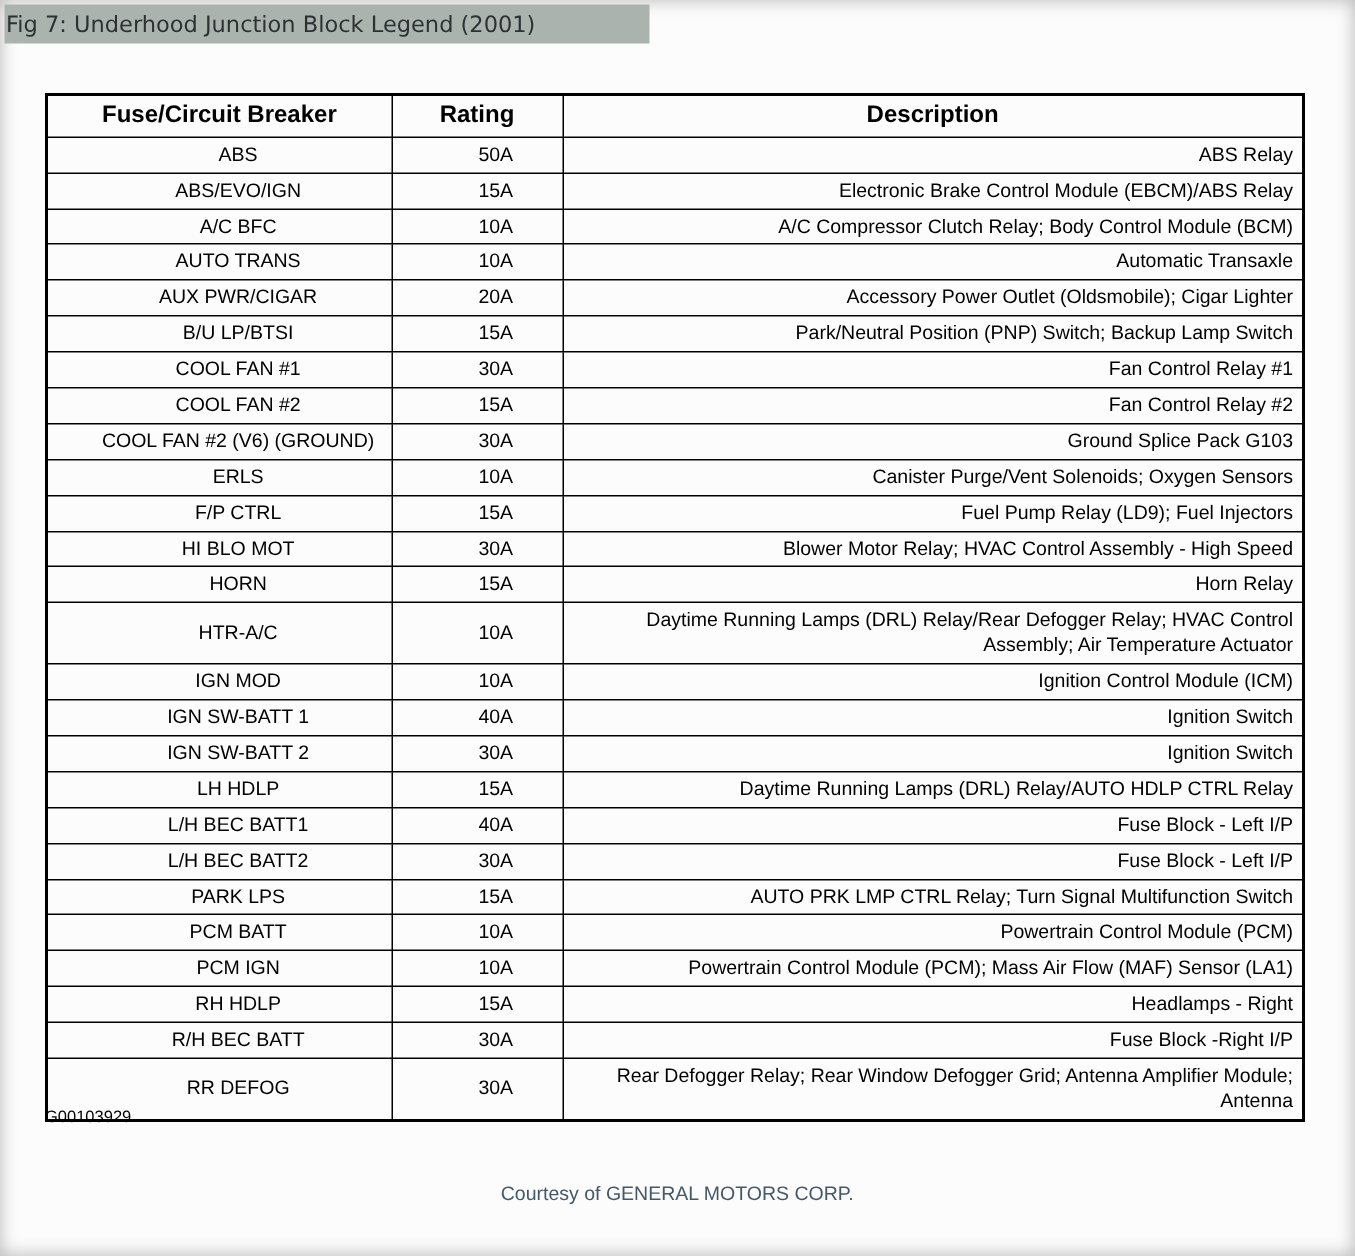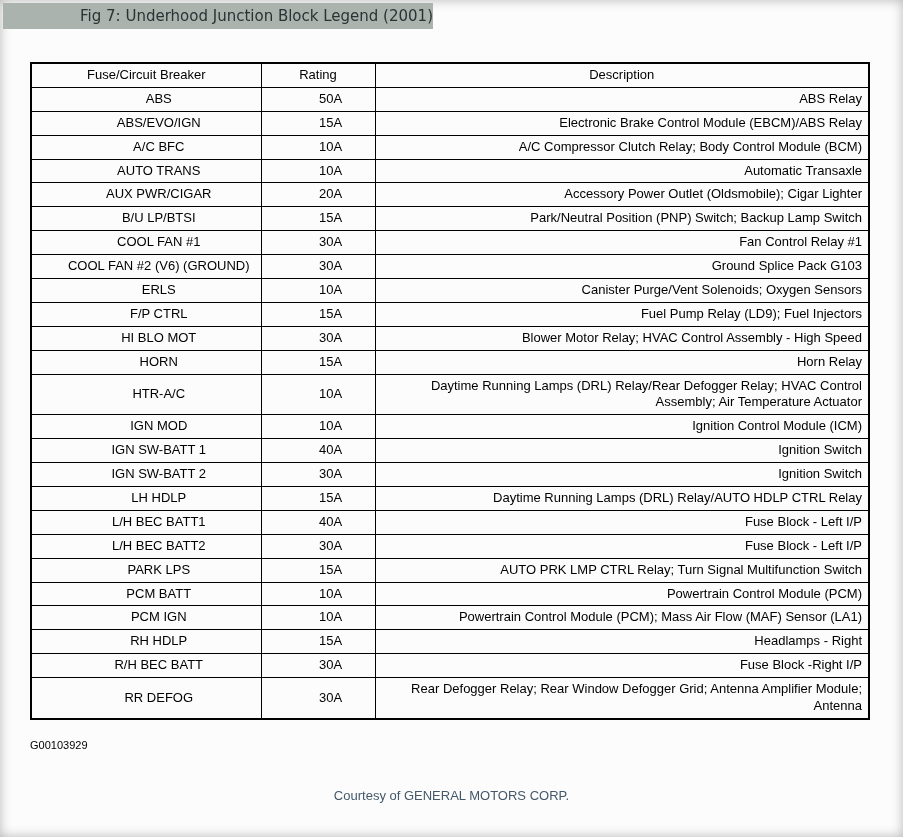--- a/index.html
+++ b/index.html
@@ -19,47 +19,46 @@
     position: absolute;
     left: 3px;
     top: 3px;
     width: 430px;
     height: 26px;
     line-height: 26px;
     background: #aab3ad;
     color: #2d3134;
     font-family: "DejaVu Sans", sans-serif;
     font-size: 15px;
-    padding-left: 11px;
+    padding-left: 1px;
     box-sizing: border-box;
     white-space: nowrap;
-    text-align: right;
   }
   table.fuse-table {
     position: absolute;
     left: 30px;
     top: 62px;
     width: 838px;
     border-collapse: collapse;
     border: 2px solid #000;
     font-size: 13px;
     color: #000;
     table-layout: fixed;
   }
   .fuse-table th,
   .fuse-table td {
     border: 1px solid #000;
     padding: 3px 6px;
     line-height: 1.3;
     overflow: hidden;
   }
   .fuse-table th {
-    font-weight: normal;
+    font-weight: bold;
     text-align: center;
-    font-size: 13px;
+    font-size: 16px;
     height: 16px;
   }
   .fuse-table td.fuse,
   .fuse-table td.rating {
     text-align: center;
     white-space: nowrap;
     padding-left: 31px;
   }
   .fuse-table td.desc {
     text-align: right;
@@ -129,20 +128,25 @@
         <td class="fuse">B/U LP/BTSI</td>
         <td class="rating">15A</td>
         <td class="desc">Park/Neutral Position   (PNP) Switch; Backup Lamp Switch</td>
       </tr>
       <tr>
         <td class="fuse">COOL FAN #1</td>
         <td class="rating">30A</td>
         <td class="desc">Fan Control Relay #1</td>
       </tr>
       <tr>
+        <td class="fuse">COOL FAN #2</td>
+        <td class="rating">15A</td>
+        <td class="desc">Fan Control Relay #2</td>
+      </tr>
+      <tr>
         <td class="fuse">COOL FAN #2 (V6) (GROUND)</td>
         <td class="rating">30A</td>
         <td class="desc">Ground Splice Pack G103</td>
       </tr>
       <tr>
         <td class="fuse">ERLS</td>
         <td class="rating">10A</td>
         <td class="desc">Canister Purge/Vent Solenoids; Oxygen Sensors</td>
       </tr>
       <tr>

